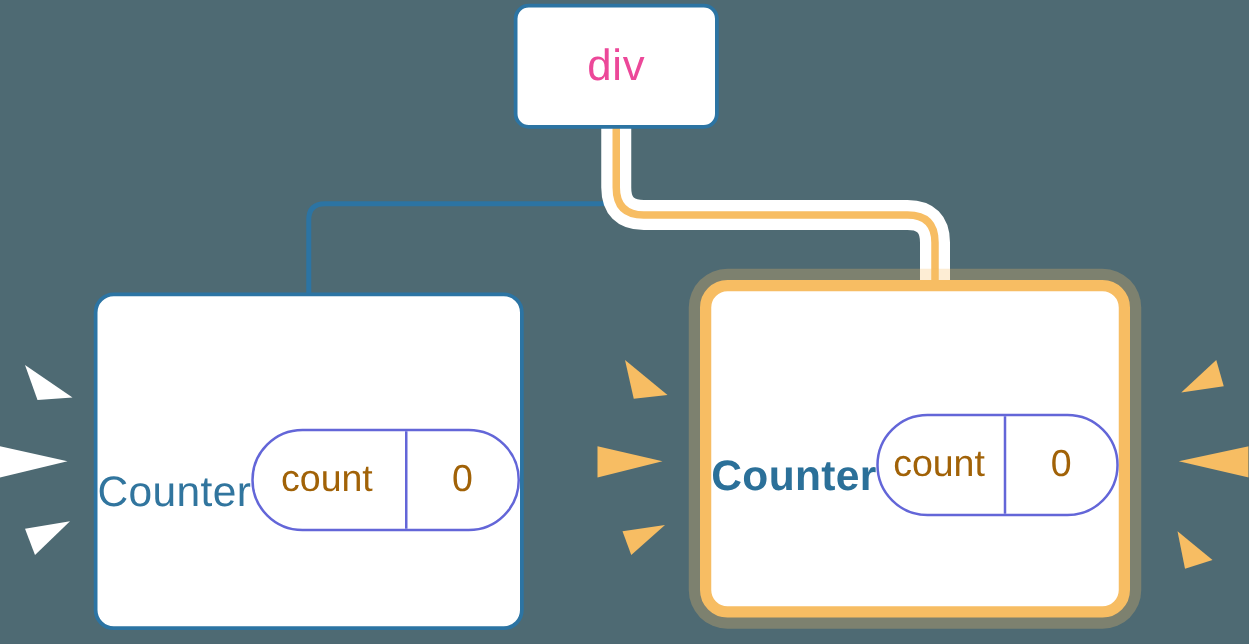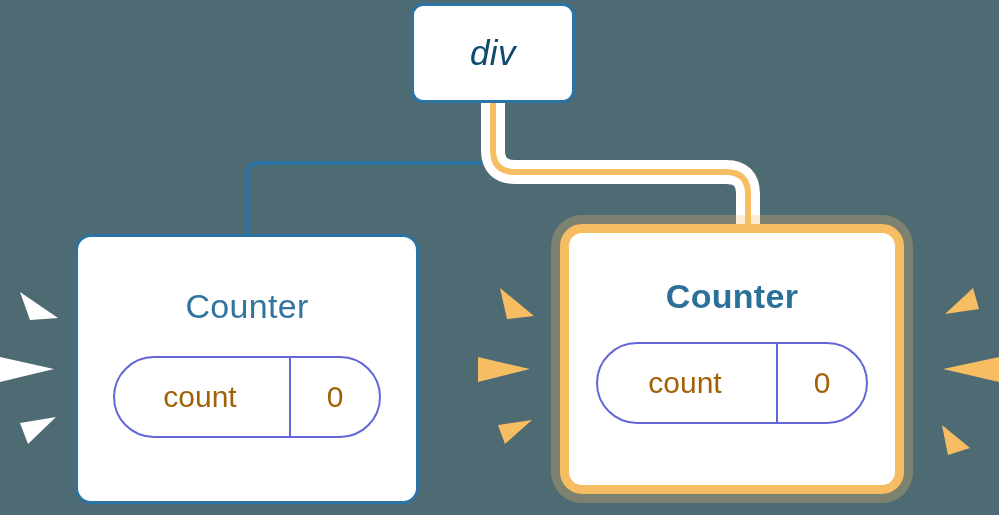--- a/index.html
+++ b/index.html
@@ -32,30 +32,29 @@
     width: 164px;
     height: 100px;
     border: 3px solid #2c74a3;
     border-radius: 12px;
     display: flex;
     align-items: center;
     justify-content: center;
   }
   .node-div .title {
     font-size: 35px;
-    color: #0c4a6e;
+    color: #ec4899;
     letter-spacing: 0.5px;
-    font-style: italic;
   }
   .node-counter {
     width: 344px;
     height: 270px;
     border-radius: 16px;
     display: flex;
-    flex-direction: column;
+    flex-direction: row;
     align-items: center;
   }
   .counter-left {
     left: 75px;
     top: 234px;
     border: 3px solid #2c74a3;
   }
   .counter-right {
     left: 560px;
     top: 224px;

